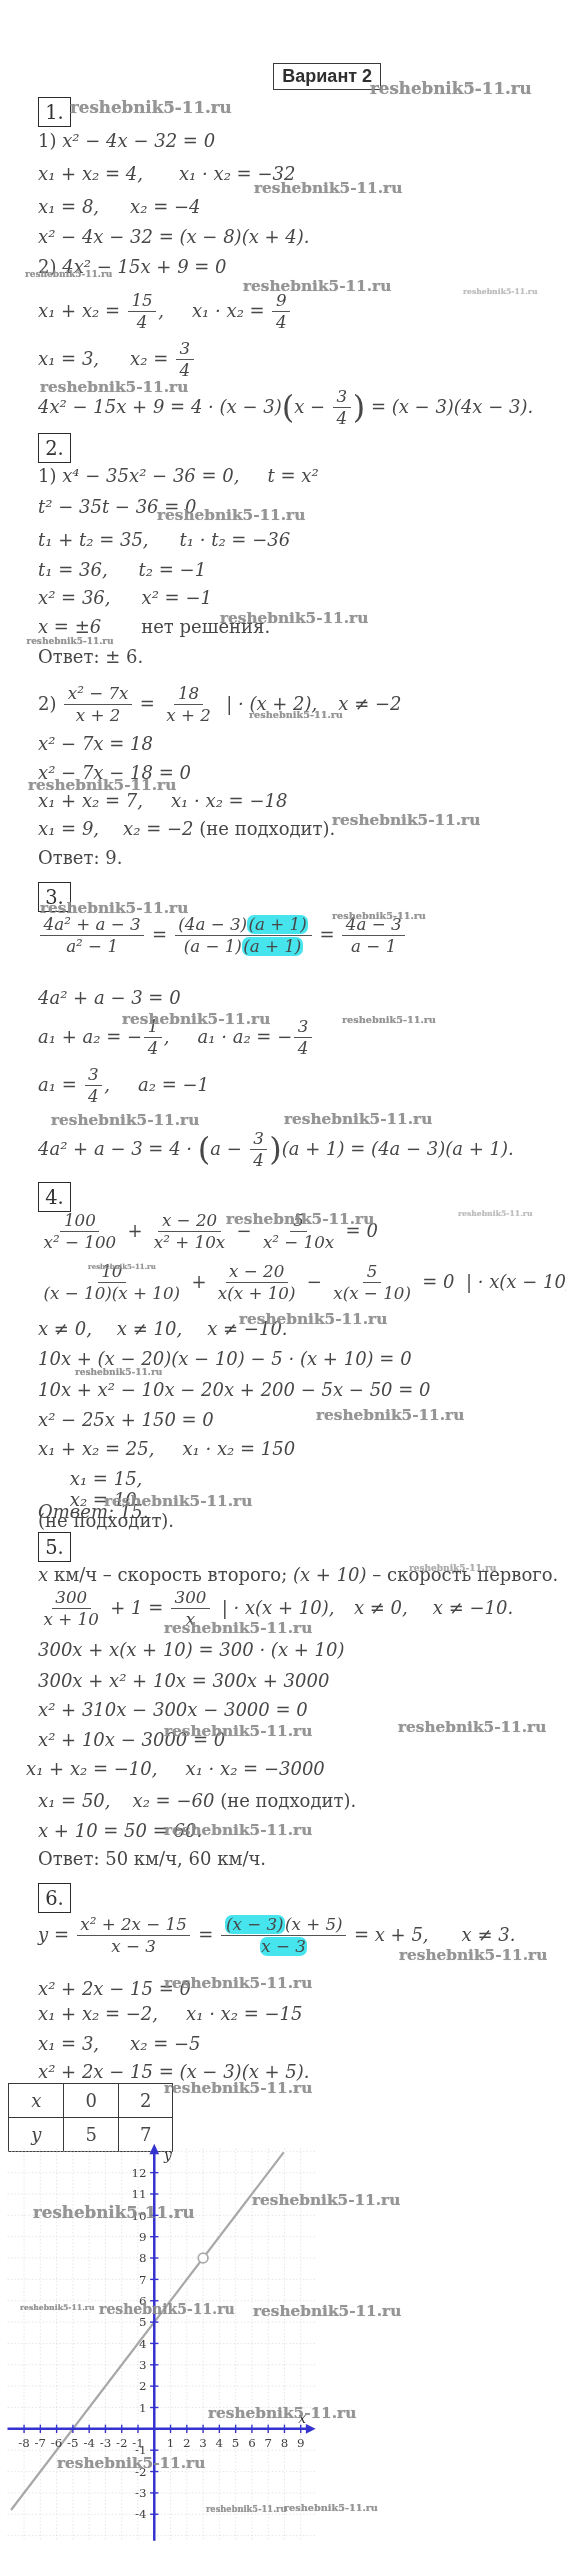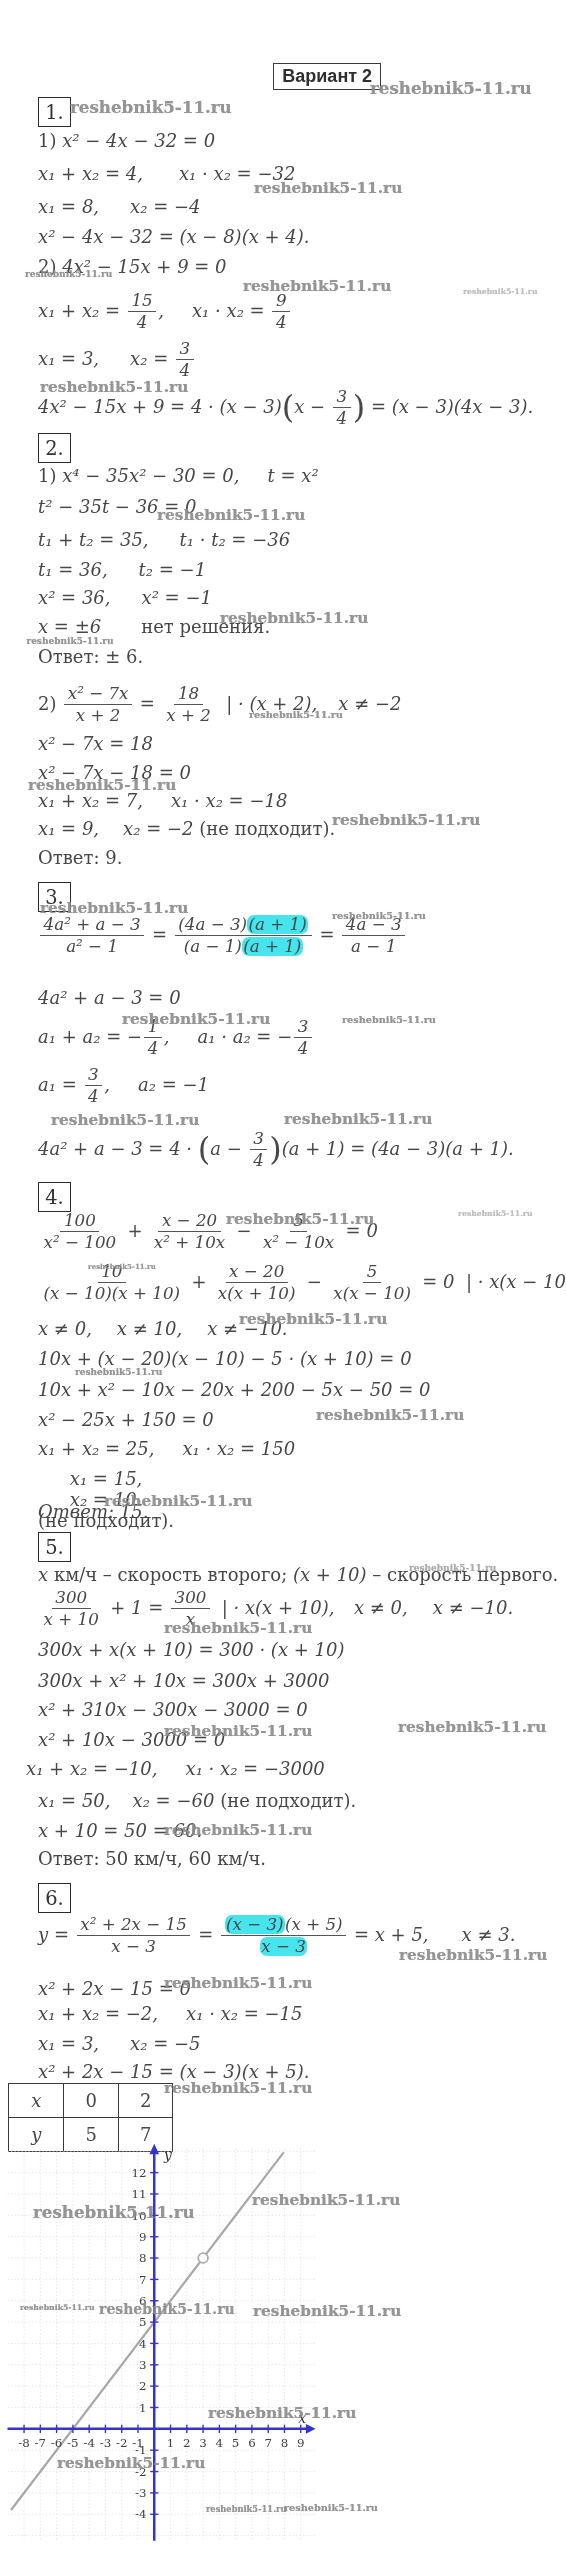--- a/index.html
+++ b/index.html
@@ -41,21 +41,21 @@
       <div class="secbox" style="left: 38px; top: 97px;">1.</div>
       <div class="line" style="left: 38px; top: 131px;"><span class="mt">1) </span><span class="mt it">x² − 4x − 32 = 0</span></div>
       <div class="line" style="left: 38px; top: 164px;"><span class="mt it">x₁ + x₂ = 4,</span><span class="gap" style="width: 36px;"></span><span class="mt it">x₁ · x₂ = −32</span></div>
       <div class="line" style="left: 38px; top: 197px;"><span class="mt it">x₁ = 8,</span><span class="gap" style="width: 31px;"></span><span class="mt it">x₂ = −4</span></div>
       <div class="line" style="left: 38px; top: 227px; text-align: right;"><span class="mt it">x² − 4x − 32 = (x − 8)(x + 4).</span></div>
       <div class="line" style="left: 38px; top: 257px;"><span class="mt">2) </span><span class="mt it">4x² − 15x + 9 = 0</span></div>
       <div class="line" style="left: 38px; top: 291px;"><span class="mt it">x₁ + x₂ = </span><span class="frac"><span class="fn"><span class="mt it">15</span></span><span class="fd"><span class="mt it">4</span></span></span><span class="mt it">,</span><span class="gap" style="width: 28px;"></span><span class="mt it">x₁ · x₂ = </span><span class="frac"><span class="fn"><span class="mt it">9</span></span><span class="fd"><span class="mt it">4</span></span></span></div>
       <div class="line" style="left: 38px; top: 339px;"><span class="mt it">x₁ = 3,</span><span class="gap" style="width: 31px;"></span><span class="mt it">x₂ = </span><span class="frac"><span class="fn"><span class="mt it">3</span></span><span class="fd"><span class="mt it">4</span></span></span></div>
       <div class="line" style="left: 38px; top: 387px;"><span class="mt it">4x² − 15x + 9 = 4 · (x − 3)</span><span class="bp">(</span><span class="mt it">x − </span><span class="frac"><span class="fn"><span class="mt it">3</span></span><span class="fd"><span class="mt it">4</span></span></span><span class="bp">)</span><span class="mt it"> = (x − 3)(4x − 3).</span></div>
       <div class="secbox" style="left: 38px; top: 433px;">2.</div>
-      <div class="line" style="left: 38px; top: 466px;"><span class="mt">1) </span><span class="mt it">x⁴ − 35x² − 30 = 0,</span><span class="gap" style="width: 28px;"></span><span class="mt it">t = x²</span></div>
+      <div class="line" style="left: 38px; top: 466px;"><span class="mt">1) </span><span class="mt it">x⁴ − 35x² − 36 = 0,</span><span class="gap" style="width: 28px;"></span><span class="mt it">t = x²</span></div>
       <div class="line" style="left: 38px; top: 497px;"><span class="mt it">t² − 35t − 36 = 0</span></div>
       <div class="line" style="left: 38px; top: 530px;"><span class="mt it">t₁ + t₂ = 35,</span><span class="gap" style="width: 31px;"></span><span class="mt it">t₁ · t₂ = −36</span></div>
       <div class="line" style="left: 38px; top: 560px;"><span class="mt it">t₁ = 36,</span><span class="gap" style="width: 31px;"></span><span class="mt it">t₂ = −1</span></div>
       <div class="line" style="left: 38px; top: 588px;"><span class="mt it">x² = 36,</span><span class="gap" style="width: 31px;"></span><span class="mt it">x² = −1</span></div>
       <div class="line" style="left: 38px; top: 617px;"><span class="mt it">x = ±6</span><span class="gap" style="width: 40px;"></span><span class="mt">нет решения.</span></div>
       <div class="line" style="left: 38px; top: 647px; justify-content: center;"><span class="mt">Ответ: ± 6.</span></div>
       <div class="line" style="left: 38px; top: 684px;"><span class="mt">2) </span><span class="frac"><span class="fn"><span class="mt it">x² − 7x</span></span><span class="fd"><span class="mt it">x + 2</span></span></span><span class="mt it"> = </span><span class="frac"><span class="fn"><span class="mt it">18</span></span><span class="fd"><span class="mt it">x + 2</span></span></span><span class="gap" style="width: 9.7px;"></span><span class="mt it">| · (x + 2),</span><span class="gap" style="width: 21px;"></span><span class="mt it">x ≠ −2</span></div>
       <div class="line" style="left: 38px; top: 734px;"><span class="mt it">x² − 7x = 18</span></div>
       <div class="line" style="left: 38px; top: 763px;"><span class="mt it">x² − 7x − 18 = 0</span></div>
       <div class="line" style="left: 38px; top: 791px;"><span class="mt it">x₁ + x₂ = 7,</span><span class="gap" style="width: 28px;"></span><span class="mt it">x₁ · x₂ = −18</span></div>

